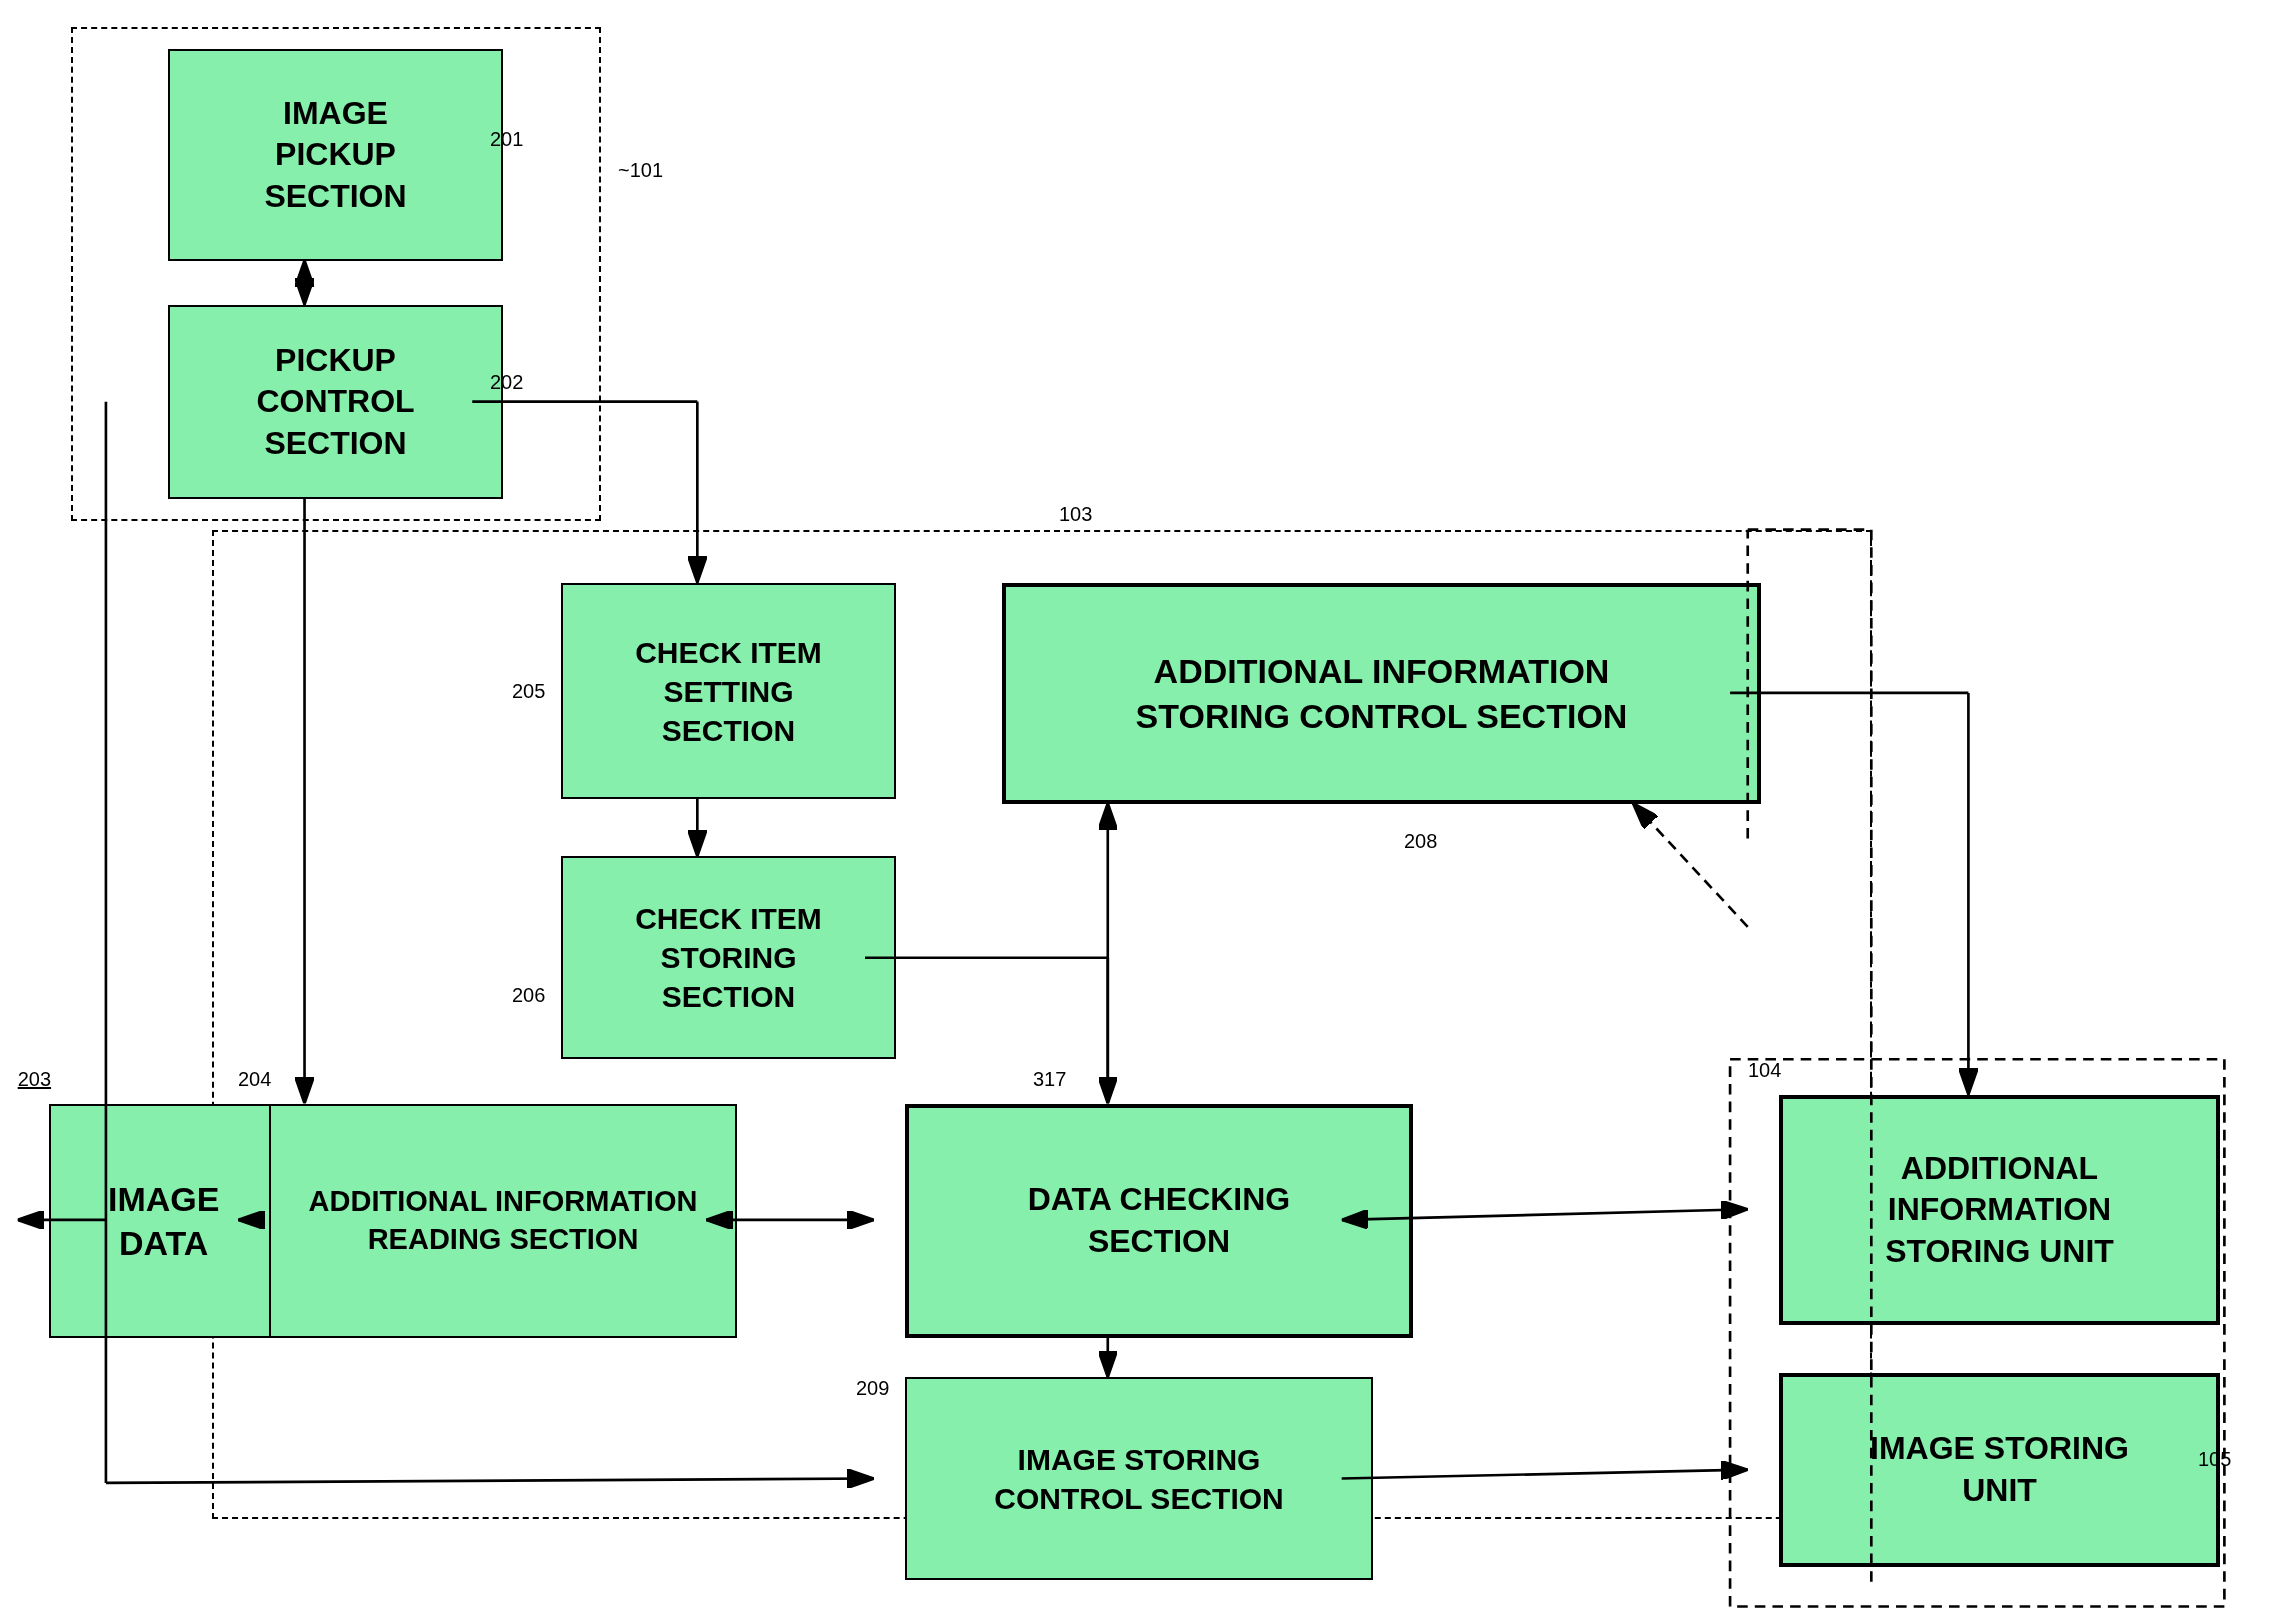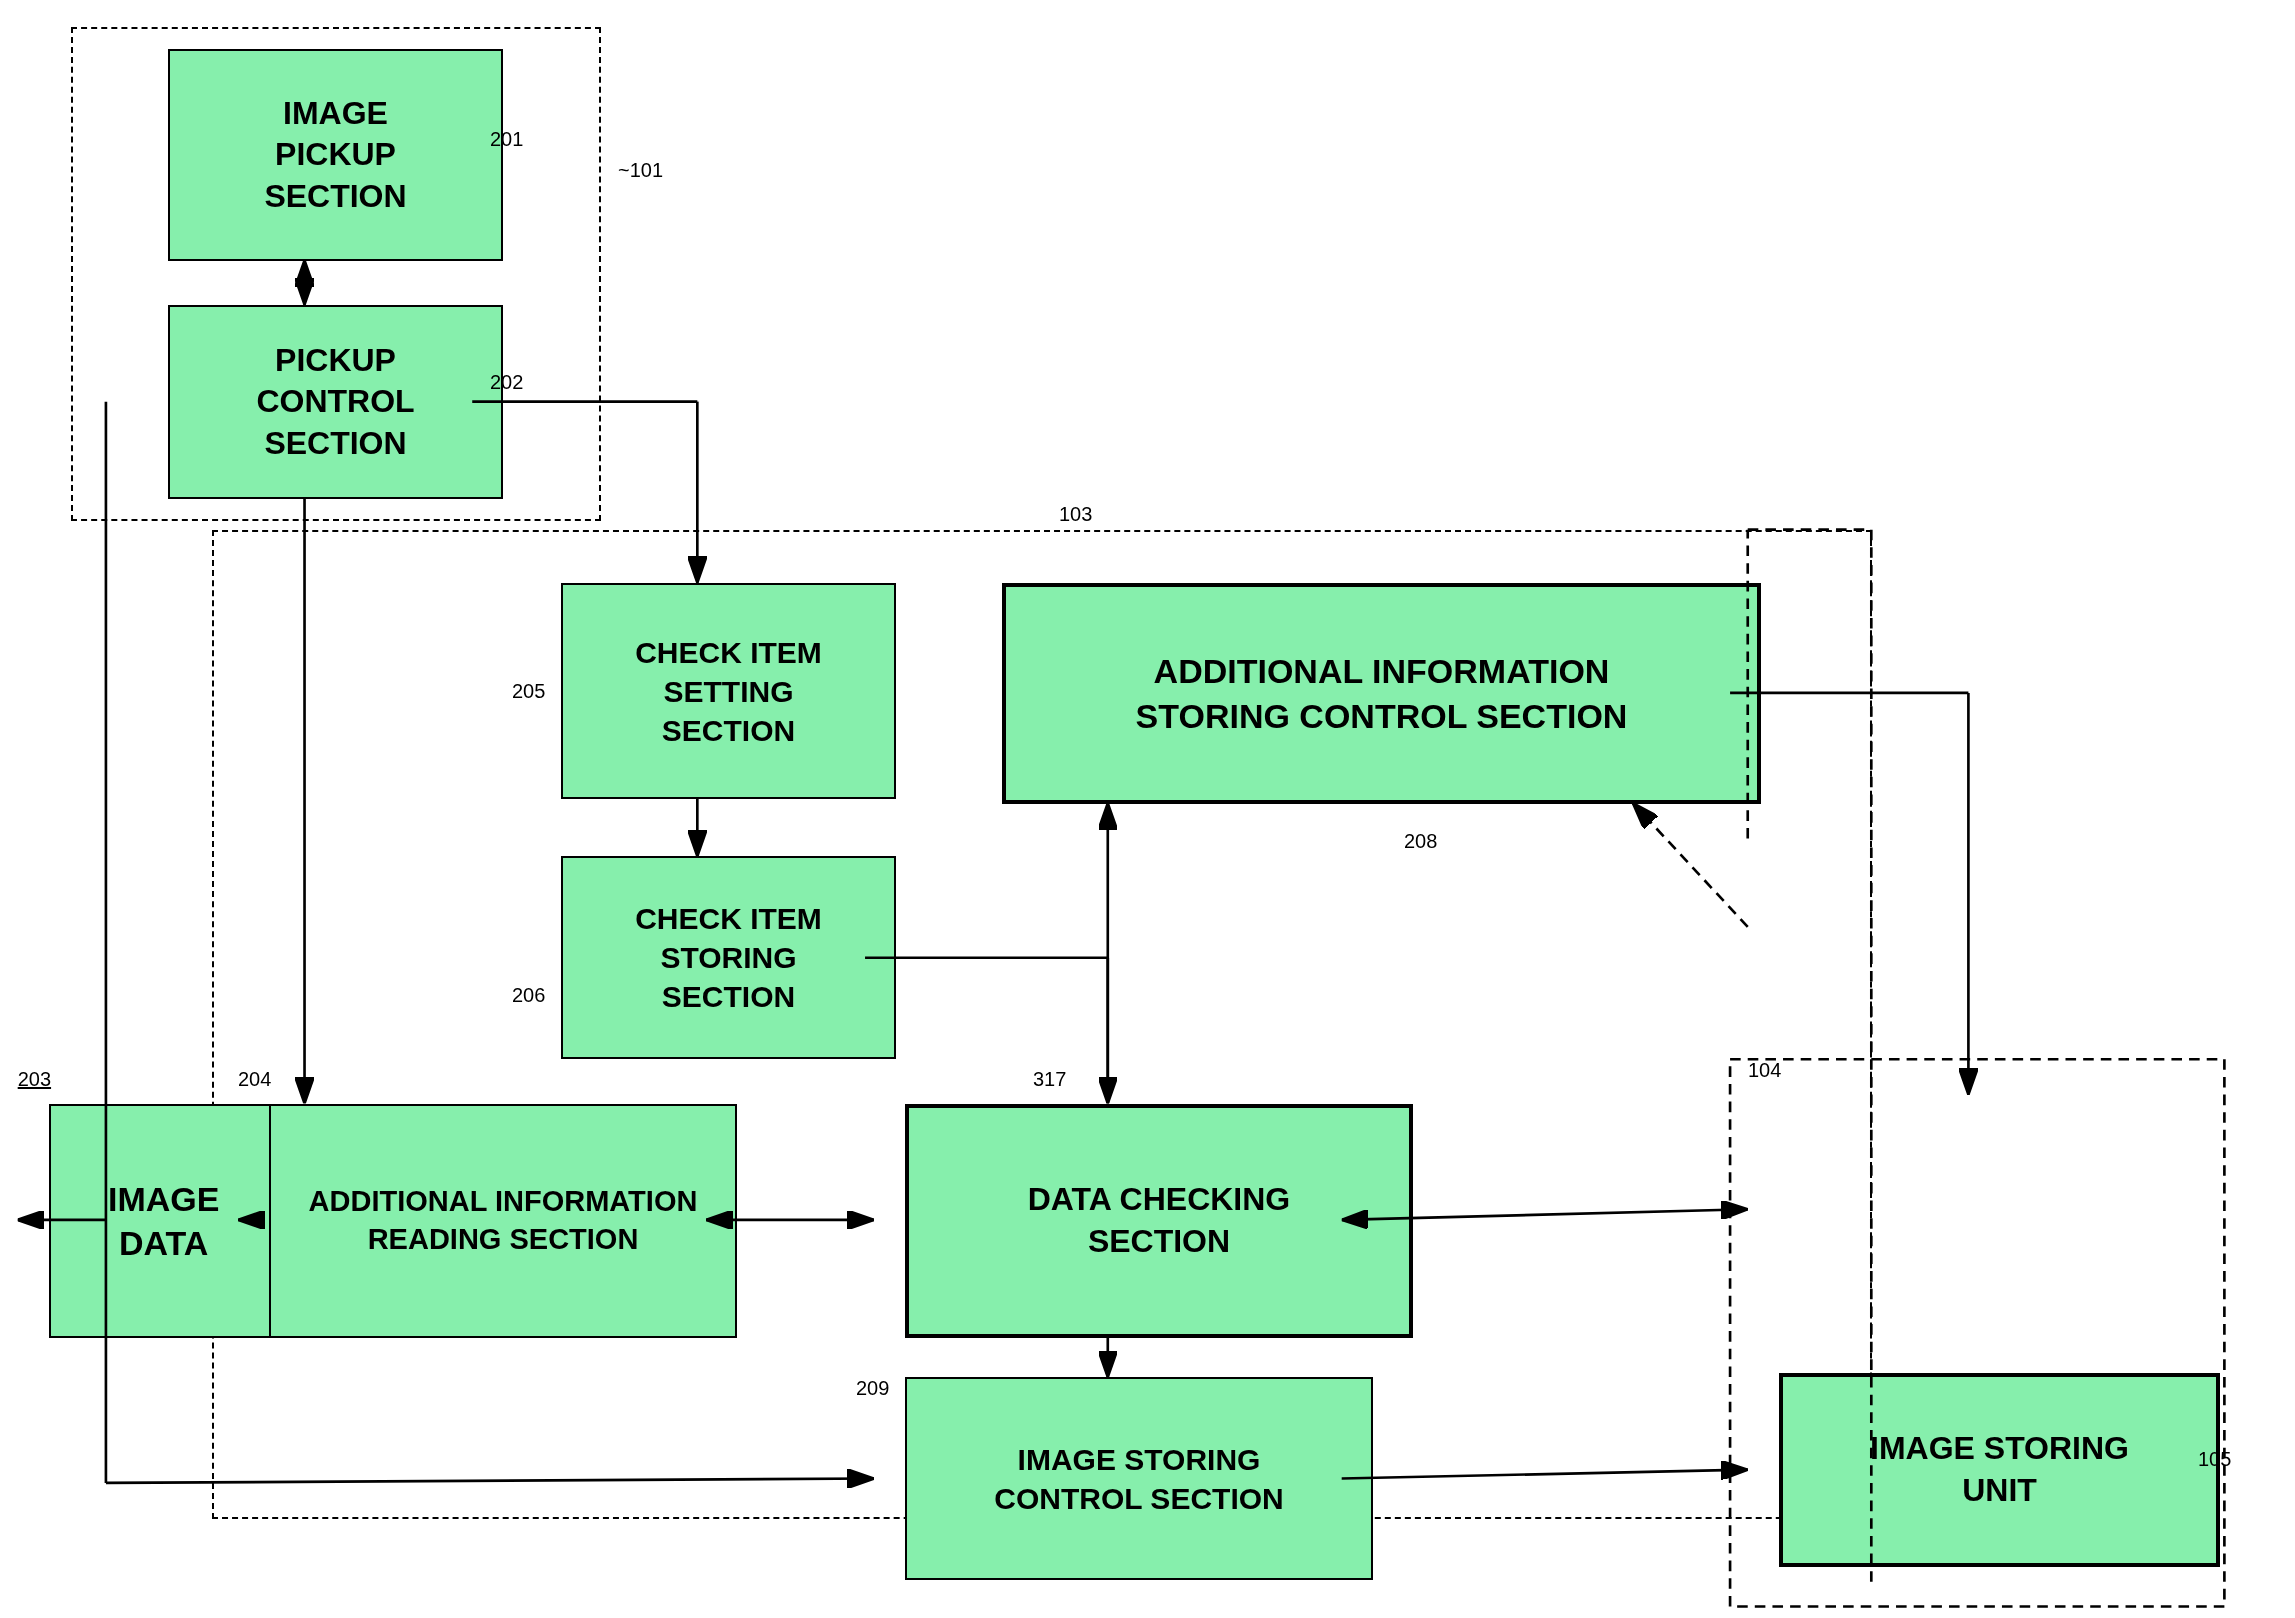--- a/index.html
+++ b/index.html
@@ -123,20 +123,25 @@
 SECTION</span>
   </div>
   <span class="label-ref" style="left:1033px; top:1068px;">317</span>
 
   <div class="box" style="left:874px; top:1377px; width:468px; height:203px; font-size:30px;">
     <span style="white-space:pre-line;">IMAGE STORING
 CONTROL SECTION</span>
   </div>
   <span class="label-ref" style="left:856px; top:1377px;">209</span>
 
+  <div class="box thick" style="left:1748px; top:1095px; width:441px; height:230px; font-size:32px;">
+    <span style="white-space:pre-line;">ADDITIONAL
+INFORMATION
+STORING UNIT</span>
+  </div>
   <span class="label-ref" style="left:1748px; top:1059px;">104</span>
 
   <div class="box thick" style="left:1748px; top:1373px; width:441px; height:194px; font-size:32px;">
     <span style="white-space:pre-line;">IMAGE STORING
 UNIT</span>
   </div>
   <span class="label-ref" style="left:2198px; top:1448px;">105</span>
 
   <svg class="arrows" viewBox="0 0 2600 1833" width="2295" height="1618">
     <defs>

